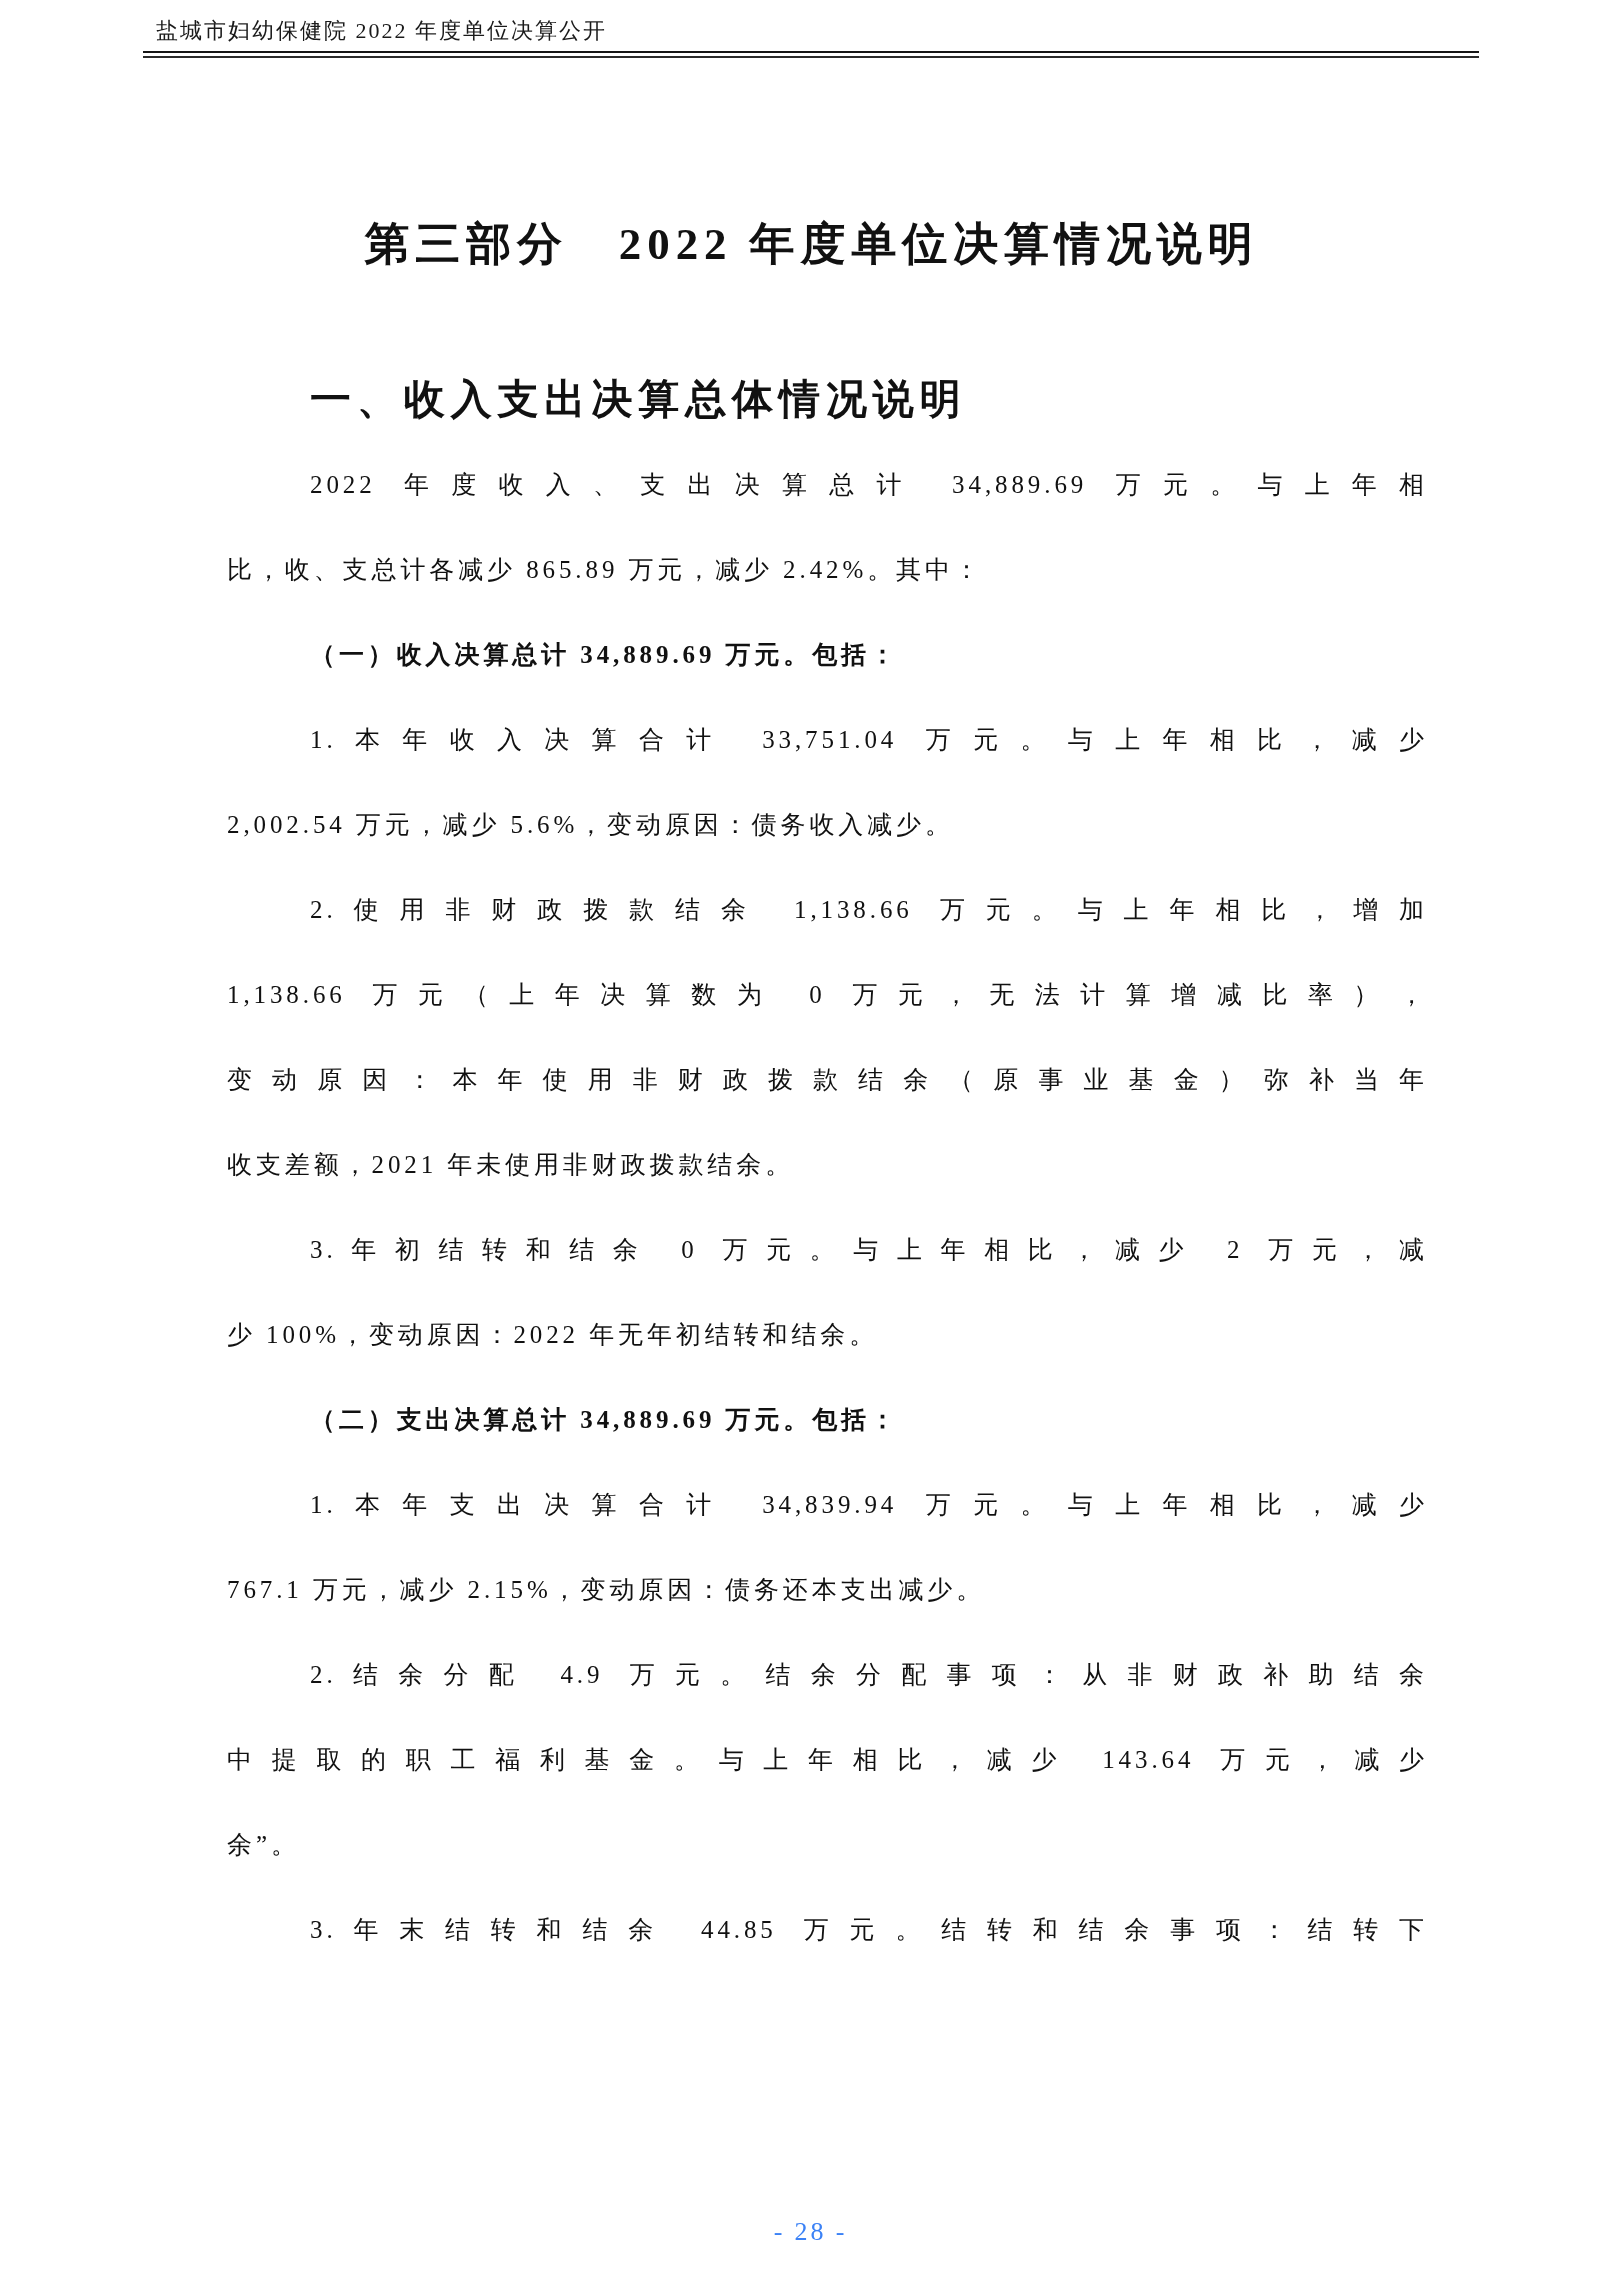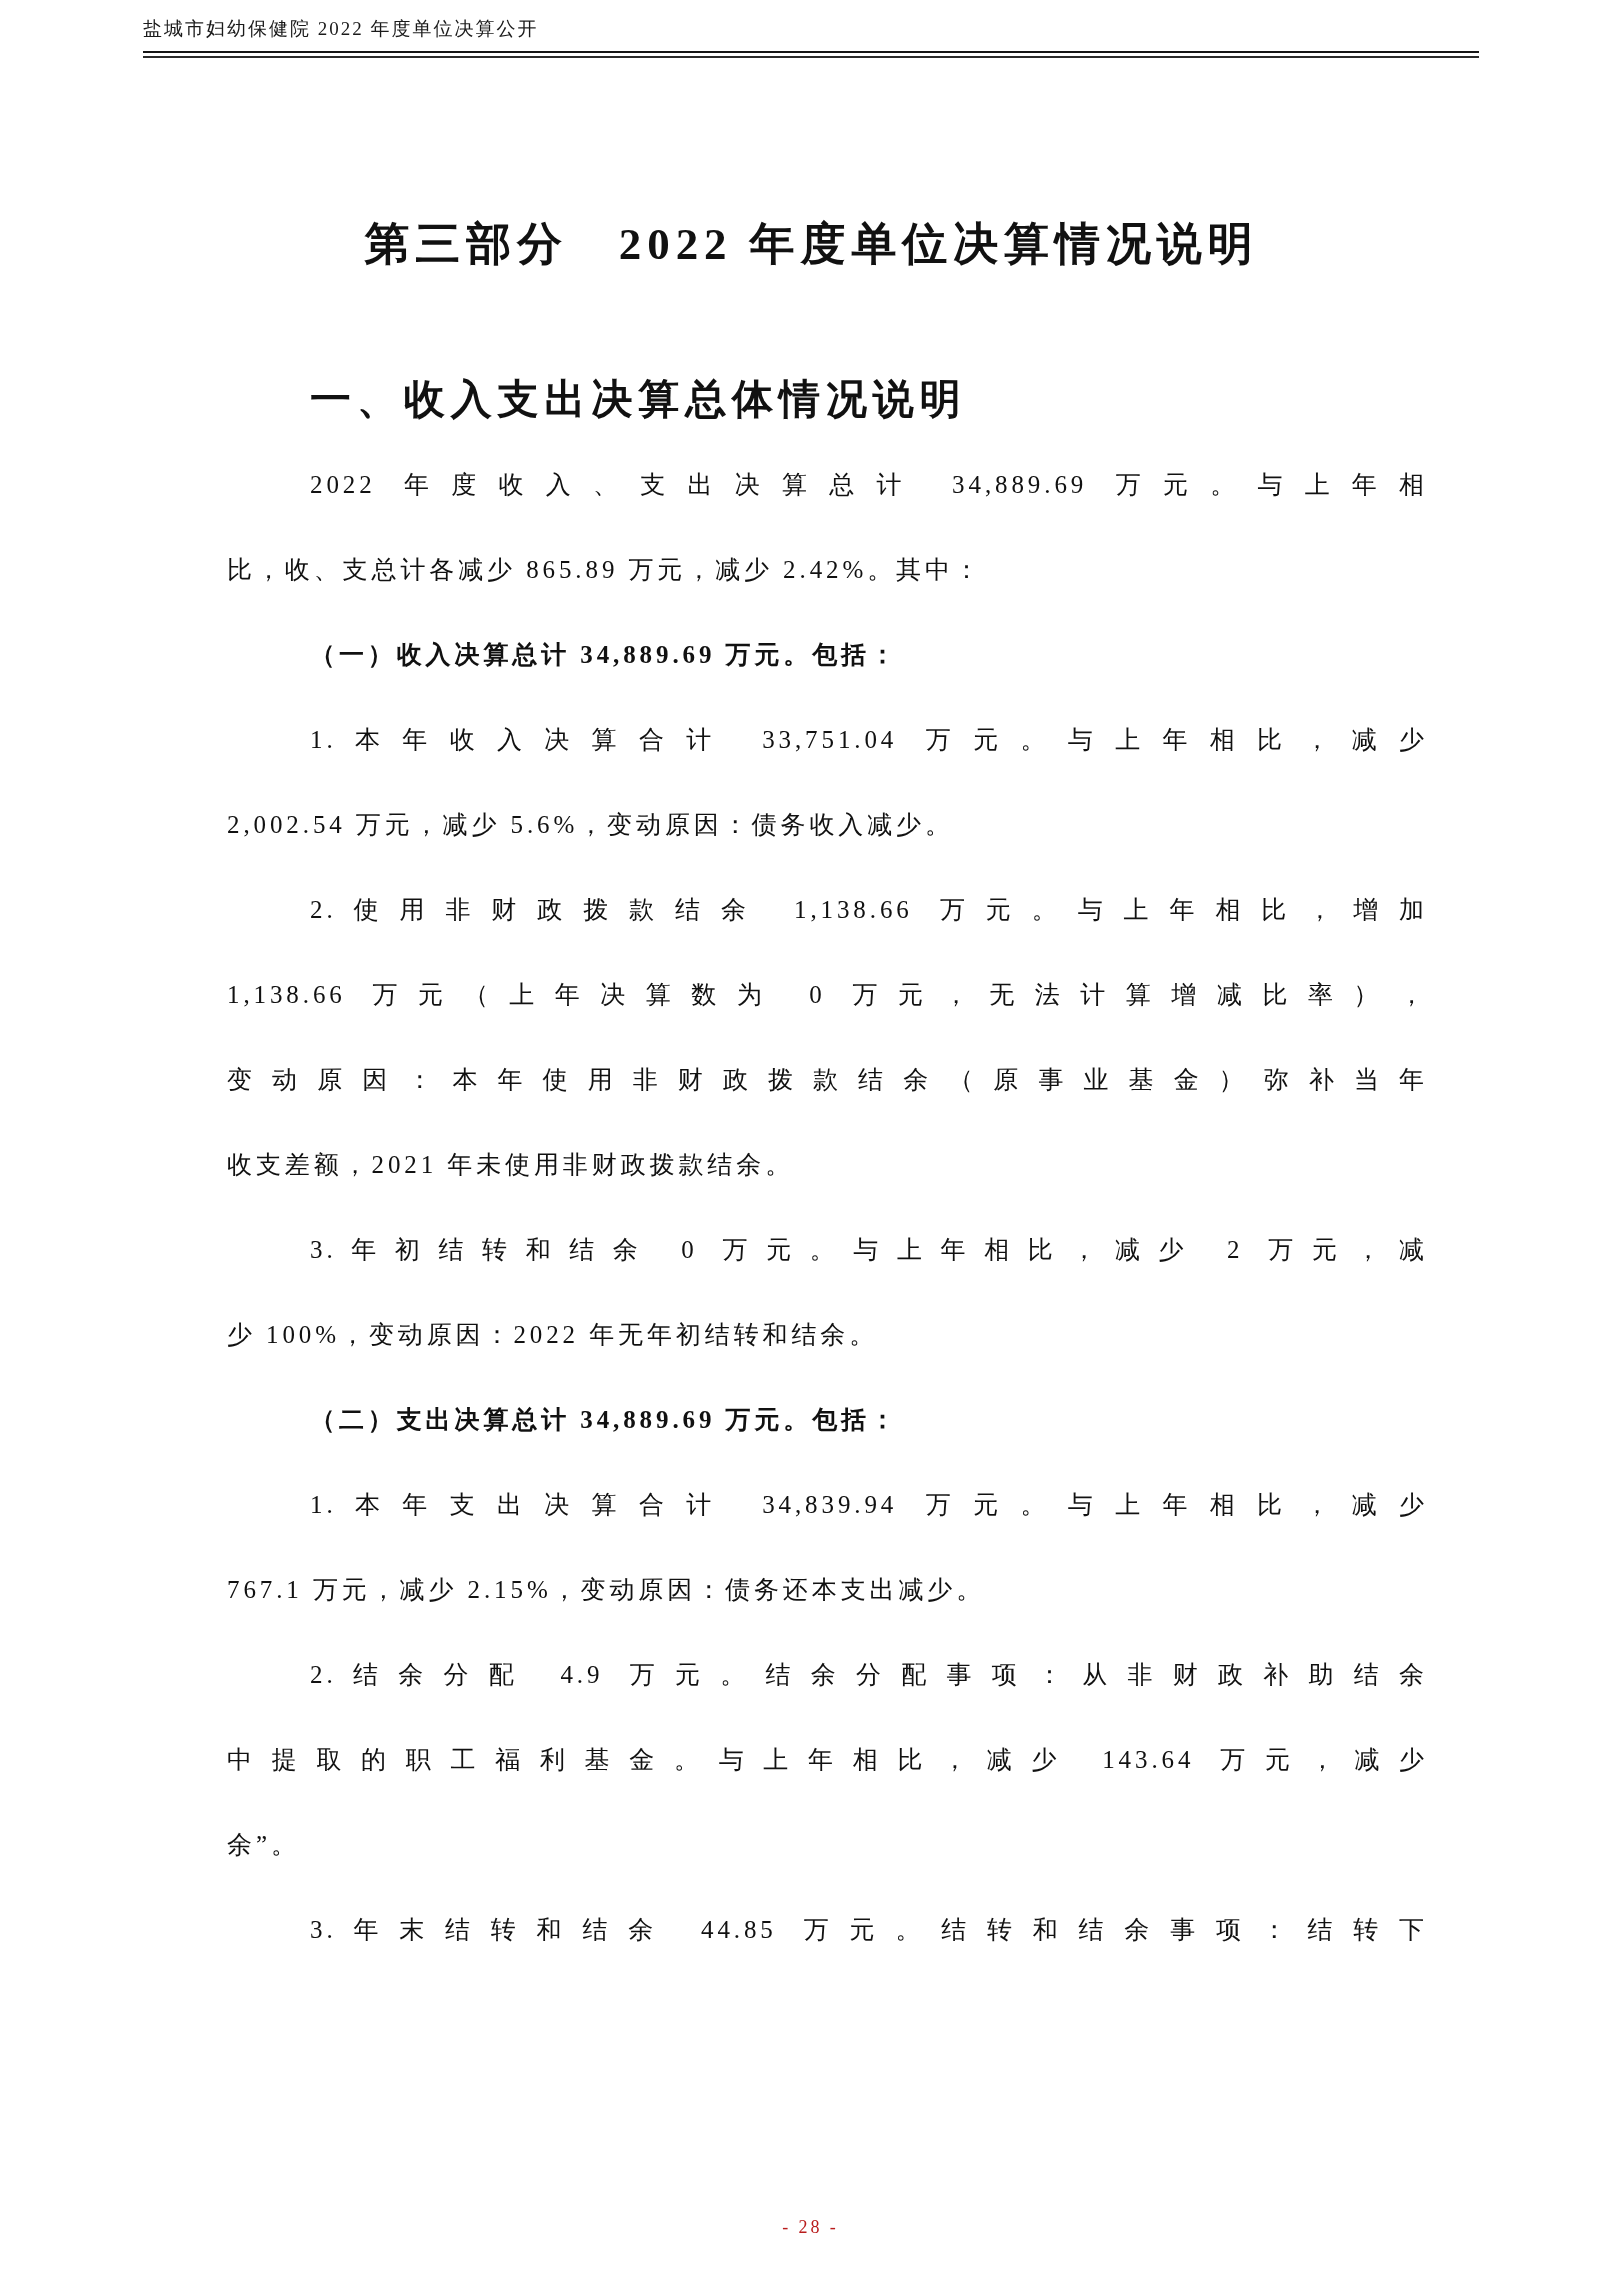--- a/index.html
+++ b/index.html
@@ -12,23 +12,23 @@
     width: 1621px;
     height: 2293px;
     background: #ffffff;
     color: #111111;
     font-family: "Liberation Serif", "DejaVu Serif", serif;
     overflow: hidden;
   }
   
   .header-text {
     position: absolute;
-    left: 143px;
+    left: 156px;
     top: 15.7px;
-    font-size: 19px;
+    font-size: 22px;
     letter-spacing: 2px;
     color: #1a1a1a;
     white-space: nowrap;
   }
   .header-rule {
     position: absolute;
     left: 143px;
     top: 51px;
     width: 1336px;
     height: 2.9px;
@@ -76,23 +76,23 @@
     text-align: justify;
     text-align-last: justify;
   }
   
   .footer {
     position: absolute;
     left: 0;
     top: 2217px;
     width: 100%;
     text-align: center;
-    font-size: 18px;
+    font-size: 26px;
     letter-spacing: 2.9px;
-    color: #b91c1c;
+    color: #3b82f6;
   }
 </style>
 </head>
 <body>
 
 <div class="page">
 
   <div class="header-text">盐城市妇幼保健院 2022 年度单位决算公开</div>
   <div class="header-rule"></div>
 

